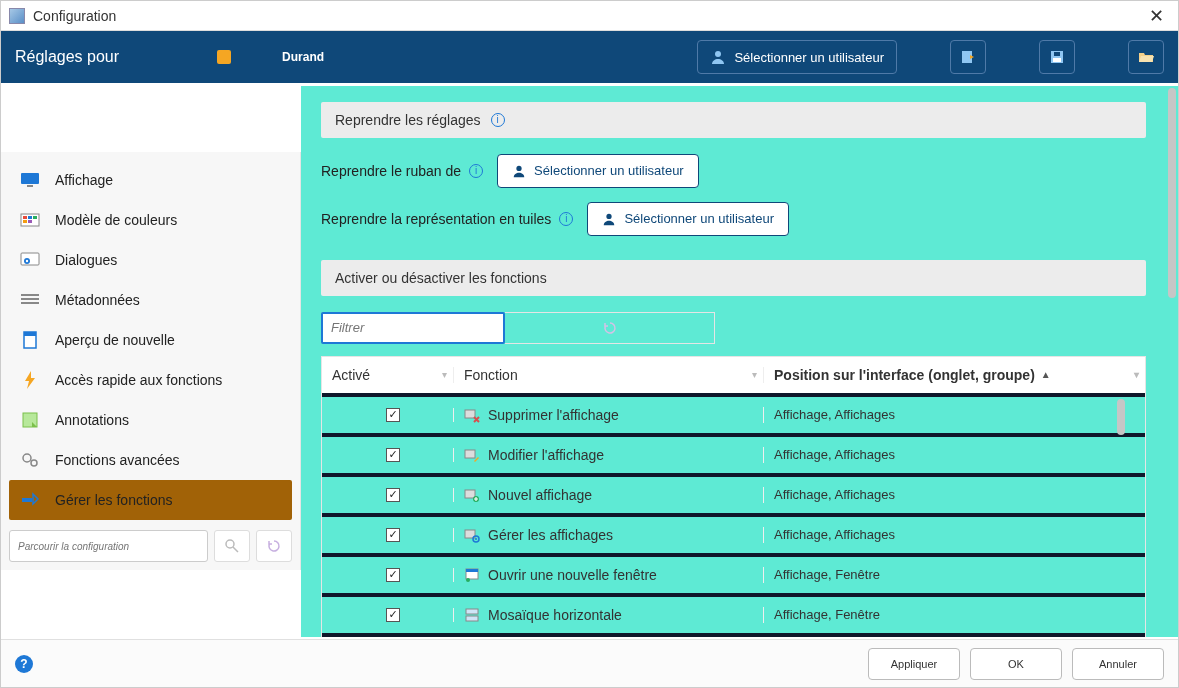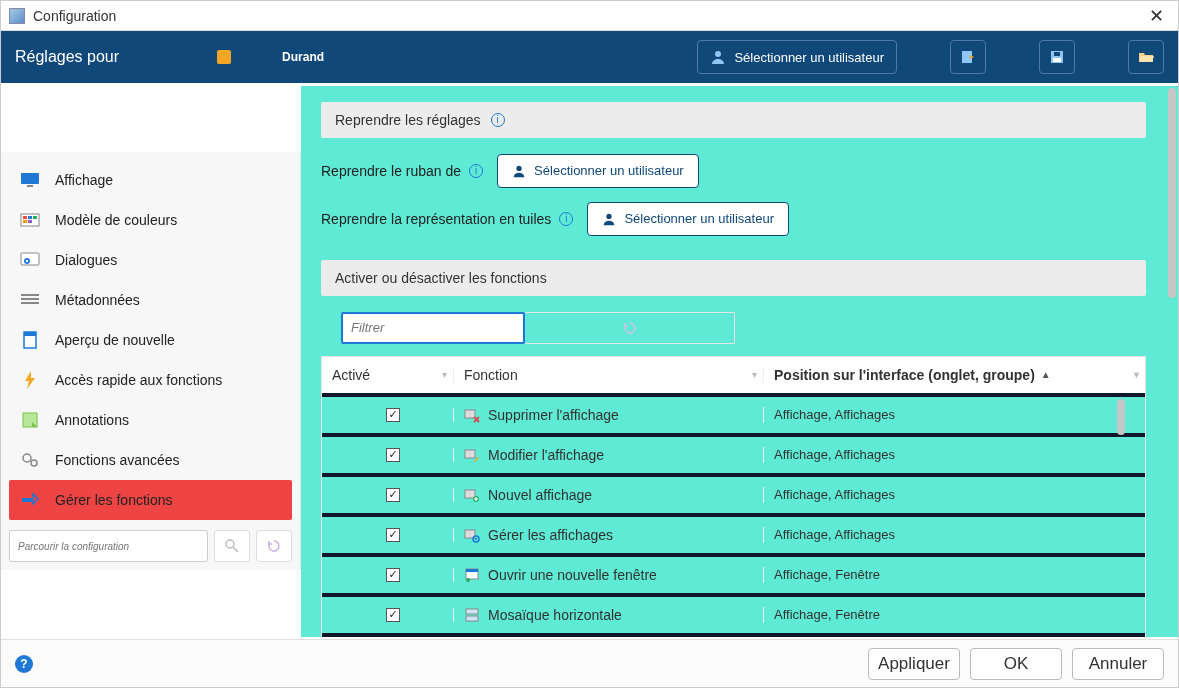--- a/index.html
+++ b/index.html
@@ -16,42 +16,42 @@
 .headerbar .username { font-weight: 600; font-size: 12px; }
 .headerbar .spacer { flex: 1; }
 .headerbar .hbtn { border: 1px solid #4f7aa8; background: #0f4879; color: #fff; border-radius: 4px; height: 34px; display: flex; align-items: center; padding: 0 12px; margin-left: 8px; cursor: pointer; font-size: 13px; }
 .headerbar .hbtn.icononly { padding: 0; width: 36px; justify-content: center; }
 .headerbar .hbtn .bicon { width: 16px; height: 16px; margin-right: 8px; }
 .headerbar .hbtn.icononly .bicon { margin-right: 0; }
 
 .body { flex: 1; display: flex; min-height: 0; align-items: center; }
 .sidebar { width: 300px; background: #f7f7f7; border-right: 1px solid #e5e5e5; padding: 8px 8px; display: flex; flex-direction: column; }
 .nav-item { display: flex; align-items: center; height: 40px; padding: 0 10px; border-radius: 2px; cursor: pointer; color: #222; }
-.nav-item.active { background: #ef4444; }
+.nav-item.active { background: #a16207; }
 .nav-item .nicon { width: 22px; height: 18px; margin-right: 14px; display: flex; align-items: center; justify-content: center; }
 .nav-item span.label { font-size: 14px; }
 .sidebar-search { margin-top: 10px; display: flex; gap: 6px; }
 .sidebar-search input { flex: 1; height: 32px; border: 1px solid #ccc; border-radius: 3px; padding: 0 8px; font-style: italic; color: #888; font-size: 10px; }
 .sidebar-search .sbtn { width: 36px; height: 32px; border: 1px solid #ddd; border-radius: 3px; background: #fff; display: flex; align-items: center; justify-content: center; cursor: pointer; }
 
 .main { flex: 1; background: #5eead4; overflow-y: auto; padding: 16px 32px 0 20px; position: relative; }
 .main-scrollbar-track { position: absolute; right: 2px; top: 2px; width: 8px; height: 520px; background: transparent; }
 .main-scrollbar-thumb { position: absolute; right: 0; top: 0; width: 8px; height: 210px; background: #c6c6c6; border-radius: 4px; }
 
 .section-header { background: #ececec; border-radius: 2px; padding: 10px 14px; font-size: 14px; color: #333; display: flex; align-items: center; margin-bottom: 16px; }
 .section-header .info { width: 14px; height: 14px; border: 1.5px solid #1e78d6; color: #1e78d6; border-radius: 50%; font-size: 10px; display: inline-flex; align-items: center; justify-content: center; margin-left: 10px; }
 
 .formrow { display: flex; align-items: center; margin: 0 0 14px 0; }
 .formrow .flabel { font-size: 14px; color: #222; margin-right: 8px; }
 .formrow .info { width: 14px; height: 14px; border: 1.5px solid #1e78d6; color: #1e78d6; border-radius: 50%; font-size: 10px; display: inline-flex; align-items: center; justify-content: center; margin-right: 14px; }
 .selbtn { border: 1px solid #0f4879; color: #0f4879; background: #fff; border-radius: 4px; height: 34px; padding: 0 14px; display: flex; align-items: center; cursor: pointer; font-size: 13px; }
 .selbtn .usicon { width: 14px; height: 14px; margin-right: 8px; }
 
 .filterrow { display: flex; align-items: center; margin-bottom: 12px; }
-.filterrow input { width: 184px; height: 32px; border: 2px solid #1e78d6; border-radius: 2px; padding: 0 8px; font-style: italic; color: #888; font-size: 13px; margin-left: 20px; }
+.filterrow input { width: 184px; height: 32px; border: 2px solid #1e78d6; border-radius: 2px; padding: 0 8px; font-style: italic; color: #888; font-size: 13px; }
 .filterrow .resetbox { width: 210px; height: 32px; border: 1px solid #e5e5e5; border-left: none; display: flex; align-items: center; justify-content: center; color: #b79ad6; }
 
 .table { border: 1px solid #e5e5e5; border-bottom: none; }
 .trow { display: flex; align-items: center; height: 40px; border-bottom: 4px solid #0f172a; }
 .trow.header { background: #fff; font-weight: normal; color: #333; font-size: 14px; }
 .trow.header .th-pos { font-weight: 600; }
 .tcell { padding: 0 10px; display: flex; align-items: center; }
 .c-enabled { width: 132px; border-right: 1px solid #eee; justify-content: flex-start; position: relative; }
 .c-enabled .sortdrop { position: absolute; right: 6px; color: #bbb; font-size: 10px; }
 .c-fn { width: 310px; border-right: 1px solid #eee; position: relative; }
@@ -60,21 +60,21 @@
 .sort-arrow { margin-left: 6px; font-size: 10px; color: #555; }
 .chk { width: 14px; height: 14px; border: 1px solid #555; background: #fff; display: flex; align-items: center; justify-content: center; font-size: 11px; color: #222; margin-left: 54px; }
 .fn-icon { width: 16px; height: 16px; margin-right: 8px; display: inline-block; }
 .trow.header .c-enabled { justify-content: flex-start; }
 .trow .fnname { font-size: 14px; }
 .table-scroll-thumb { position: absolute; right: 20px; width: 8px; height: 36px; background: #c6c6c6; border-radius: 4px; }
 
 .footer { height: 48px; border-top: 1px solid #e0e0e0; display: flex; align-items: center; padding: 0 14px; background: #fbfbfb; }
 .footer .help { width: 18px; height: 18px; border-radius: 50%; background: #1e78d6; color: #fff; font-size: 12px; font-weight: bold; display: flex; align-items: center; justify-content: center; cursor: pointer; }
 .footer .spacer { flex: 1; }
-.footer .fbtn { min-width: 92px; height: 32px; border: 1px solid #bbb; background: #fff; border-radius: 4px; margin-left: 10px; cursor: pointer; font-size: 17px; color: #333; display: flex; align-items: center; justify-content: center; }
+.footer .fbtn { min-width: 92px; height: 32px; border: 1px solid #bbb; background: #fff; border-radius: 4px; margin-left: 10px; cursor: pointer; font-size: 11px; color: #333; display: flex; align-items: center; justify-content: center; }
 
 svg { display: block; }
 </style>
 </head>
 <body>
 
 <div class="titlebar">
   <div class="app-icon"></div>
   <div class="title">Configuration</div>
   <div class="close">✕</div>

